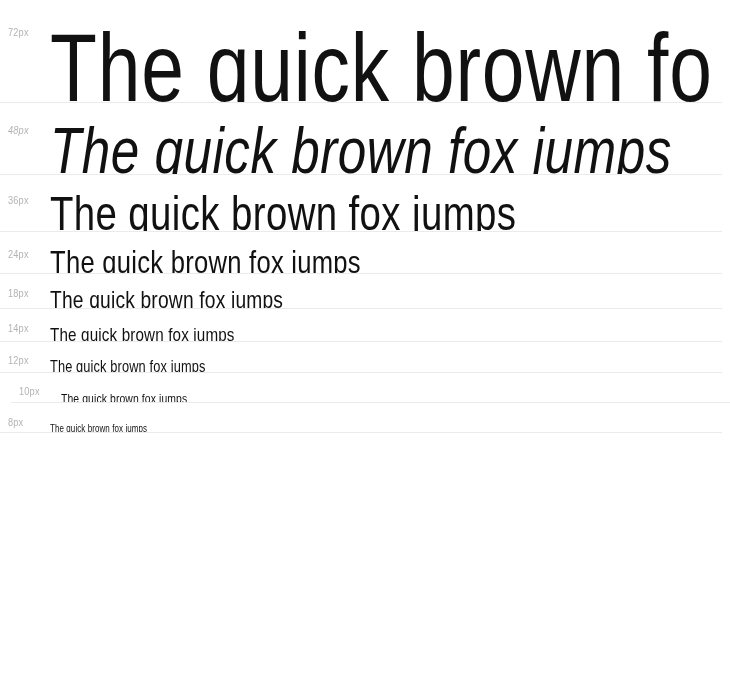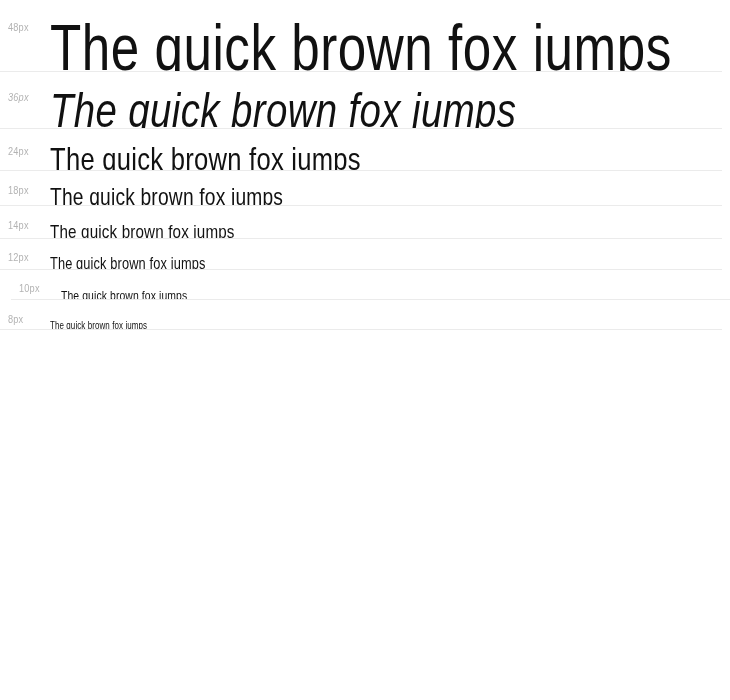--- a/index.html
+++ b/index.html
@@ -58,26 +58,26 @@
     letter-spacing: 0.01em;
   }
 
   
   .s72 .sample { font-size: 96px; line-height: 1.0; }
   .s72        { height: 103px; }
   .s72 .sample { position: absolute; left: 0; bottom: -14px; margin-left: 50px; }
   .s72 .size-label { bottom: 64px; }
 
   .s48 .sample { font-size: 64px; line-height: 1.0; }
-  .s48        { height: 72px; }
+  .s48        { height: 72px; font-style: italic; }
   .s48 .sample { position: absolute; left: 0; bottom: -9px; margin-left: 50px; }
   .s48 .size-label { bottom: 38px; }
 
   .s36 .sample { font-size: 48px; line-height: 1.0; }
-  .s36        { height: 57px; font-style: italic; }
+  .s36        { height: 57px; }
   .s36 .sample { position: absolute; left: 0; bottom: -7px; margin-left: 50px; }
   .s36 .size-label { bottom: 25px; }
 
   .s24 .sample { font-size: 32px; line-height: 1.0; }
   .s24        { height: 42px; text-align: right; }
   .s24 .sample { position: absolute; left: 0; bottom: -5px; margin-left: 50px; }
   .s24 .size-label { bottom: 13px; }
 
   .s18 .sample { font-size: 24px; line-height: 1.0; }
   .s18        { height: 35px; }
@@ -108,20 +108,24 @@
   #filler {
     height: 263px;
     background: #ffffff;
   }
 </style>
 </head>
 <body>
 
 <div id="specimen">
 
+  <div class="spec-row s72">
+    <span class="size-label">72px</span>
+    <span class="sample">The quick brown fo</span>
+  </div>
 
   <div class="spec-row s48">
     <span class="size-label">48px</span>
     <span class="sample">The quick brown fox jumps</span>
   </div>
 
   <div class="spec-row s36">
     <span class="size-label">36px</span>
     <span class="sample">The quick brown fox jumps</span>
   </div>

